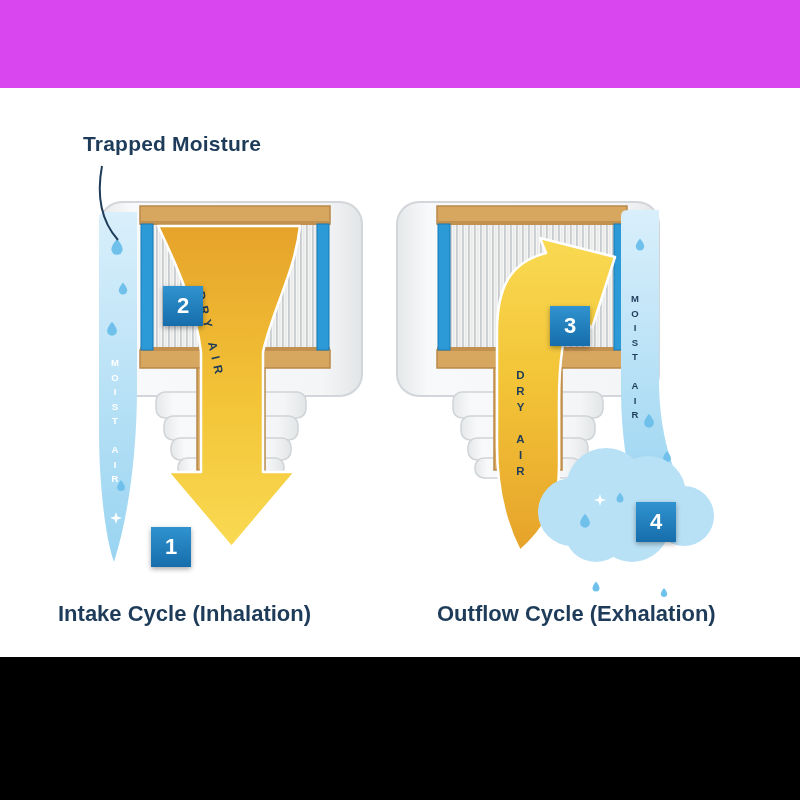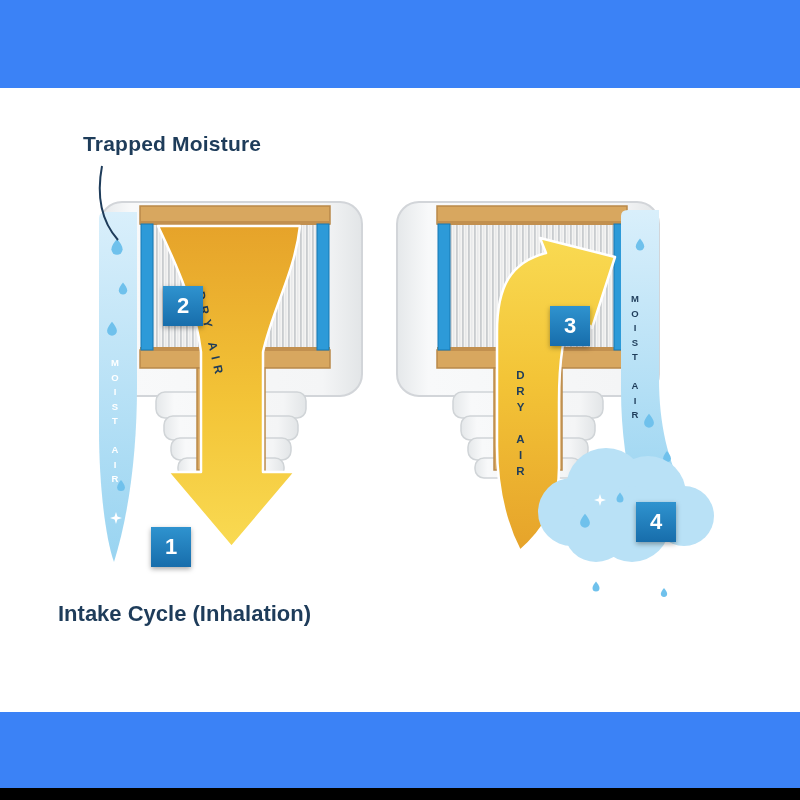--- a/index.html
+++ b/index.html
@@ -1,16 +1,16 @@
 <!DOCTYPE html>
 <html><head>
 <meta charset="utf-8">
 <style>
   html,body{margin:0;padding:0;background:#000;}
-  .stage{position:relative;width:800px;height:788px;background:#3b82f6;overflow:hidden;
+  .stage{position:relative;width:800px;height:657px;background:#d946ef;overflow:hidden;
          font-family:"Liberation Sans",sans-serif;}
   .diagram{position:absolute;left:0;top:0;}
   .overlay{position:absolute;}
   .annotation{font-weight:bold;font-size:21px;color:#1e3c5a;letter-spacing:0.2px;}
   .caption{font-weight:bold;font-size:22px;color:#1e3c5a;}
   .vtext{writing-mode:vertical-lr;text-orientation:upright;font-weight:bold;white-space:pre;line-height:1;}
   .vwhite{color:#ffffff;font-size:9.5px;letter-spacing:3.5px;}
   .vnavy{color:#1e3c5a;font-size:9.5px;letter-spacing:3.5px;}
   .vdry{color:#1e3c5a;font-size:11.5px;letter-spacing:4px;}
   .rot{transform-origin:0 0;transform:rotate(77deg);font-weight:bold;letter-spacing:6px;
@@ -165,13 +165,14 @@
   <div class="overlay badge" style="left:151px;top:527px;">1</div>
 
   <div class="overlay badge" style="left:163px;top:286px;">2</div>
 
   <div class="overlay badge" style="left:550px;top:306px;">3</div>
 
   <div class="overlay badge" style="left:636px;top:502px;">4</div>
 
   <div class="overlay caption" style="left:58px;top:601px;width:350px;">Intake Cycle (Inhalation)</div>
 
+  <div class="overlay caption" style="left:437px;top:601px;width:350px;">Outflow Cycle (Exhalation)</div>
 </div>
 
 </body></html>

